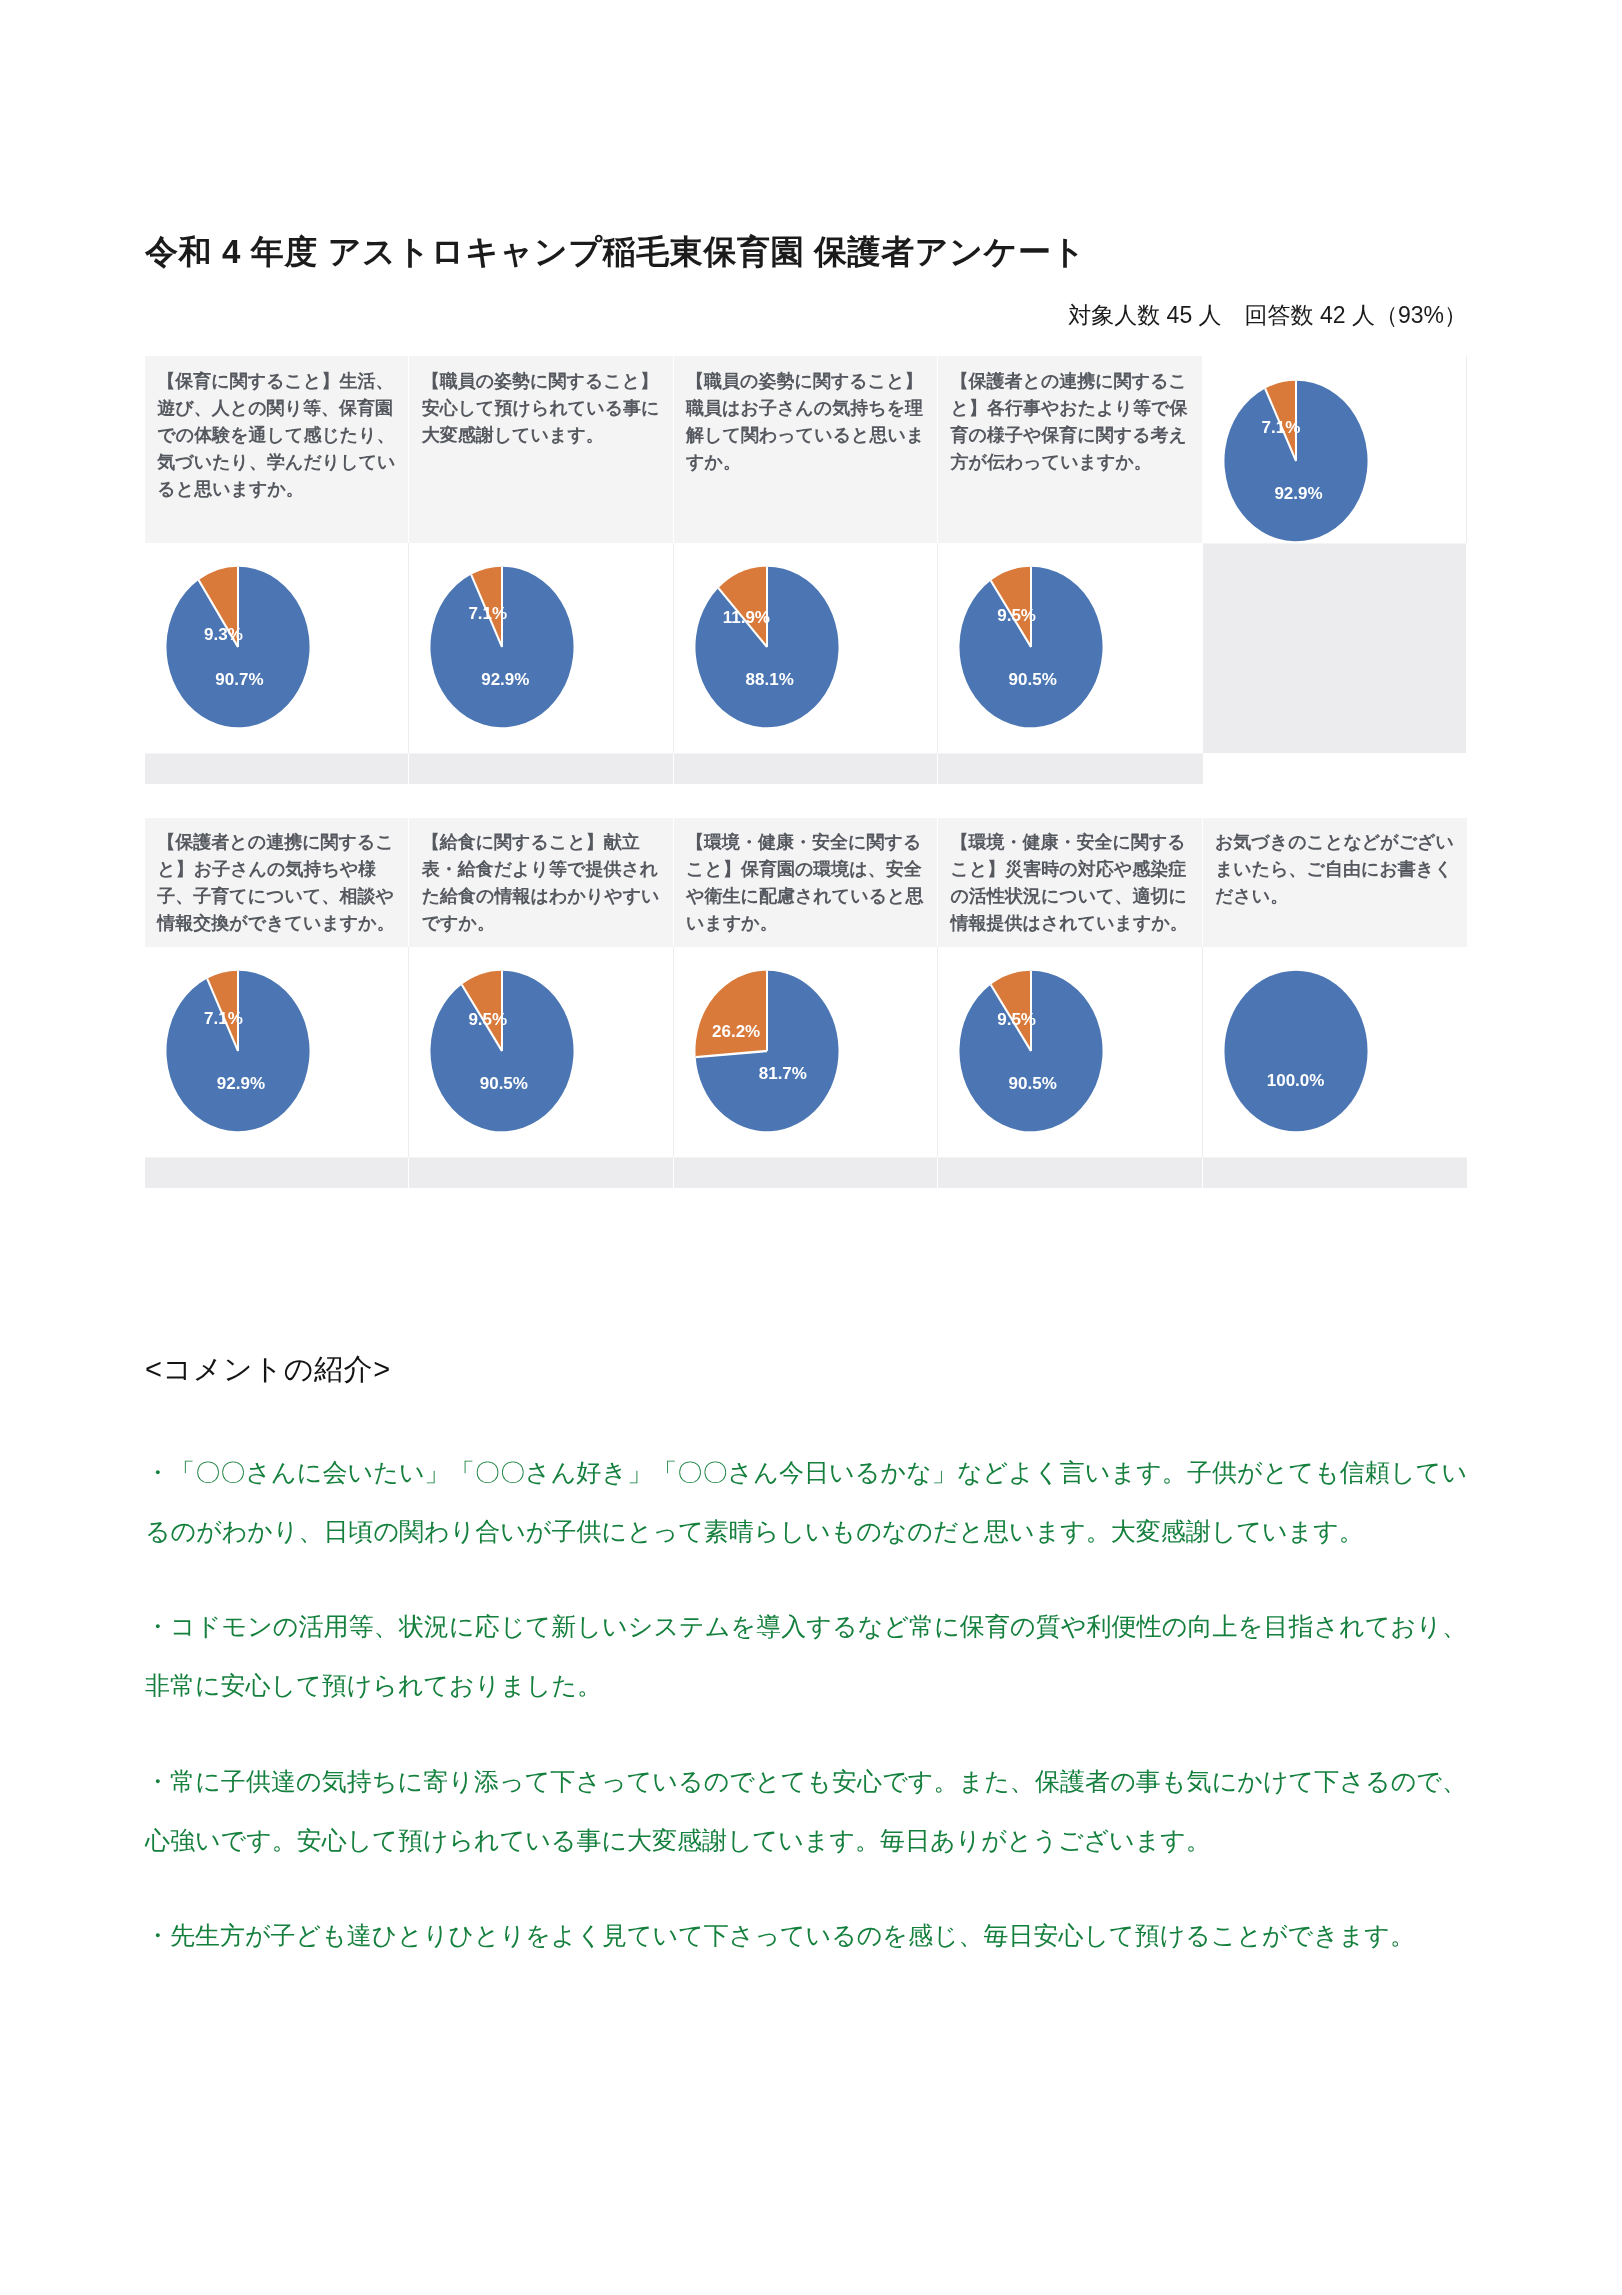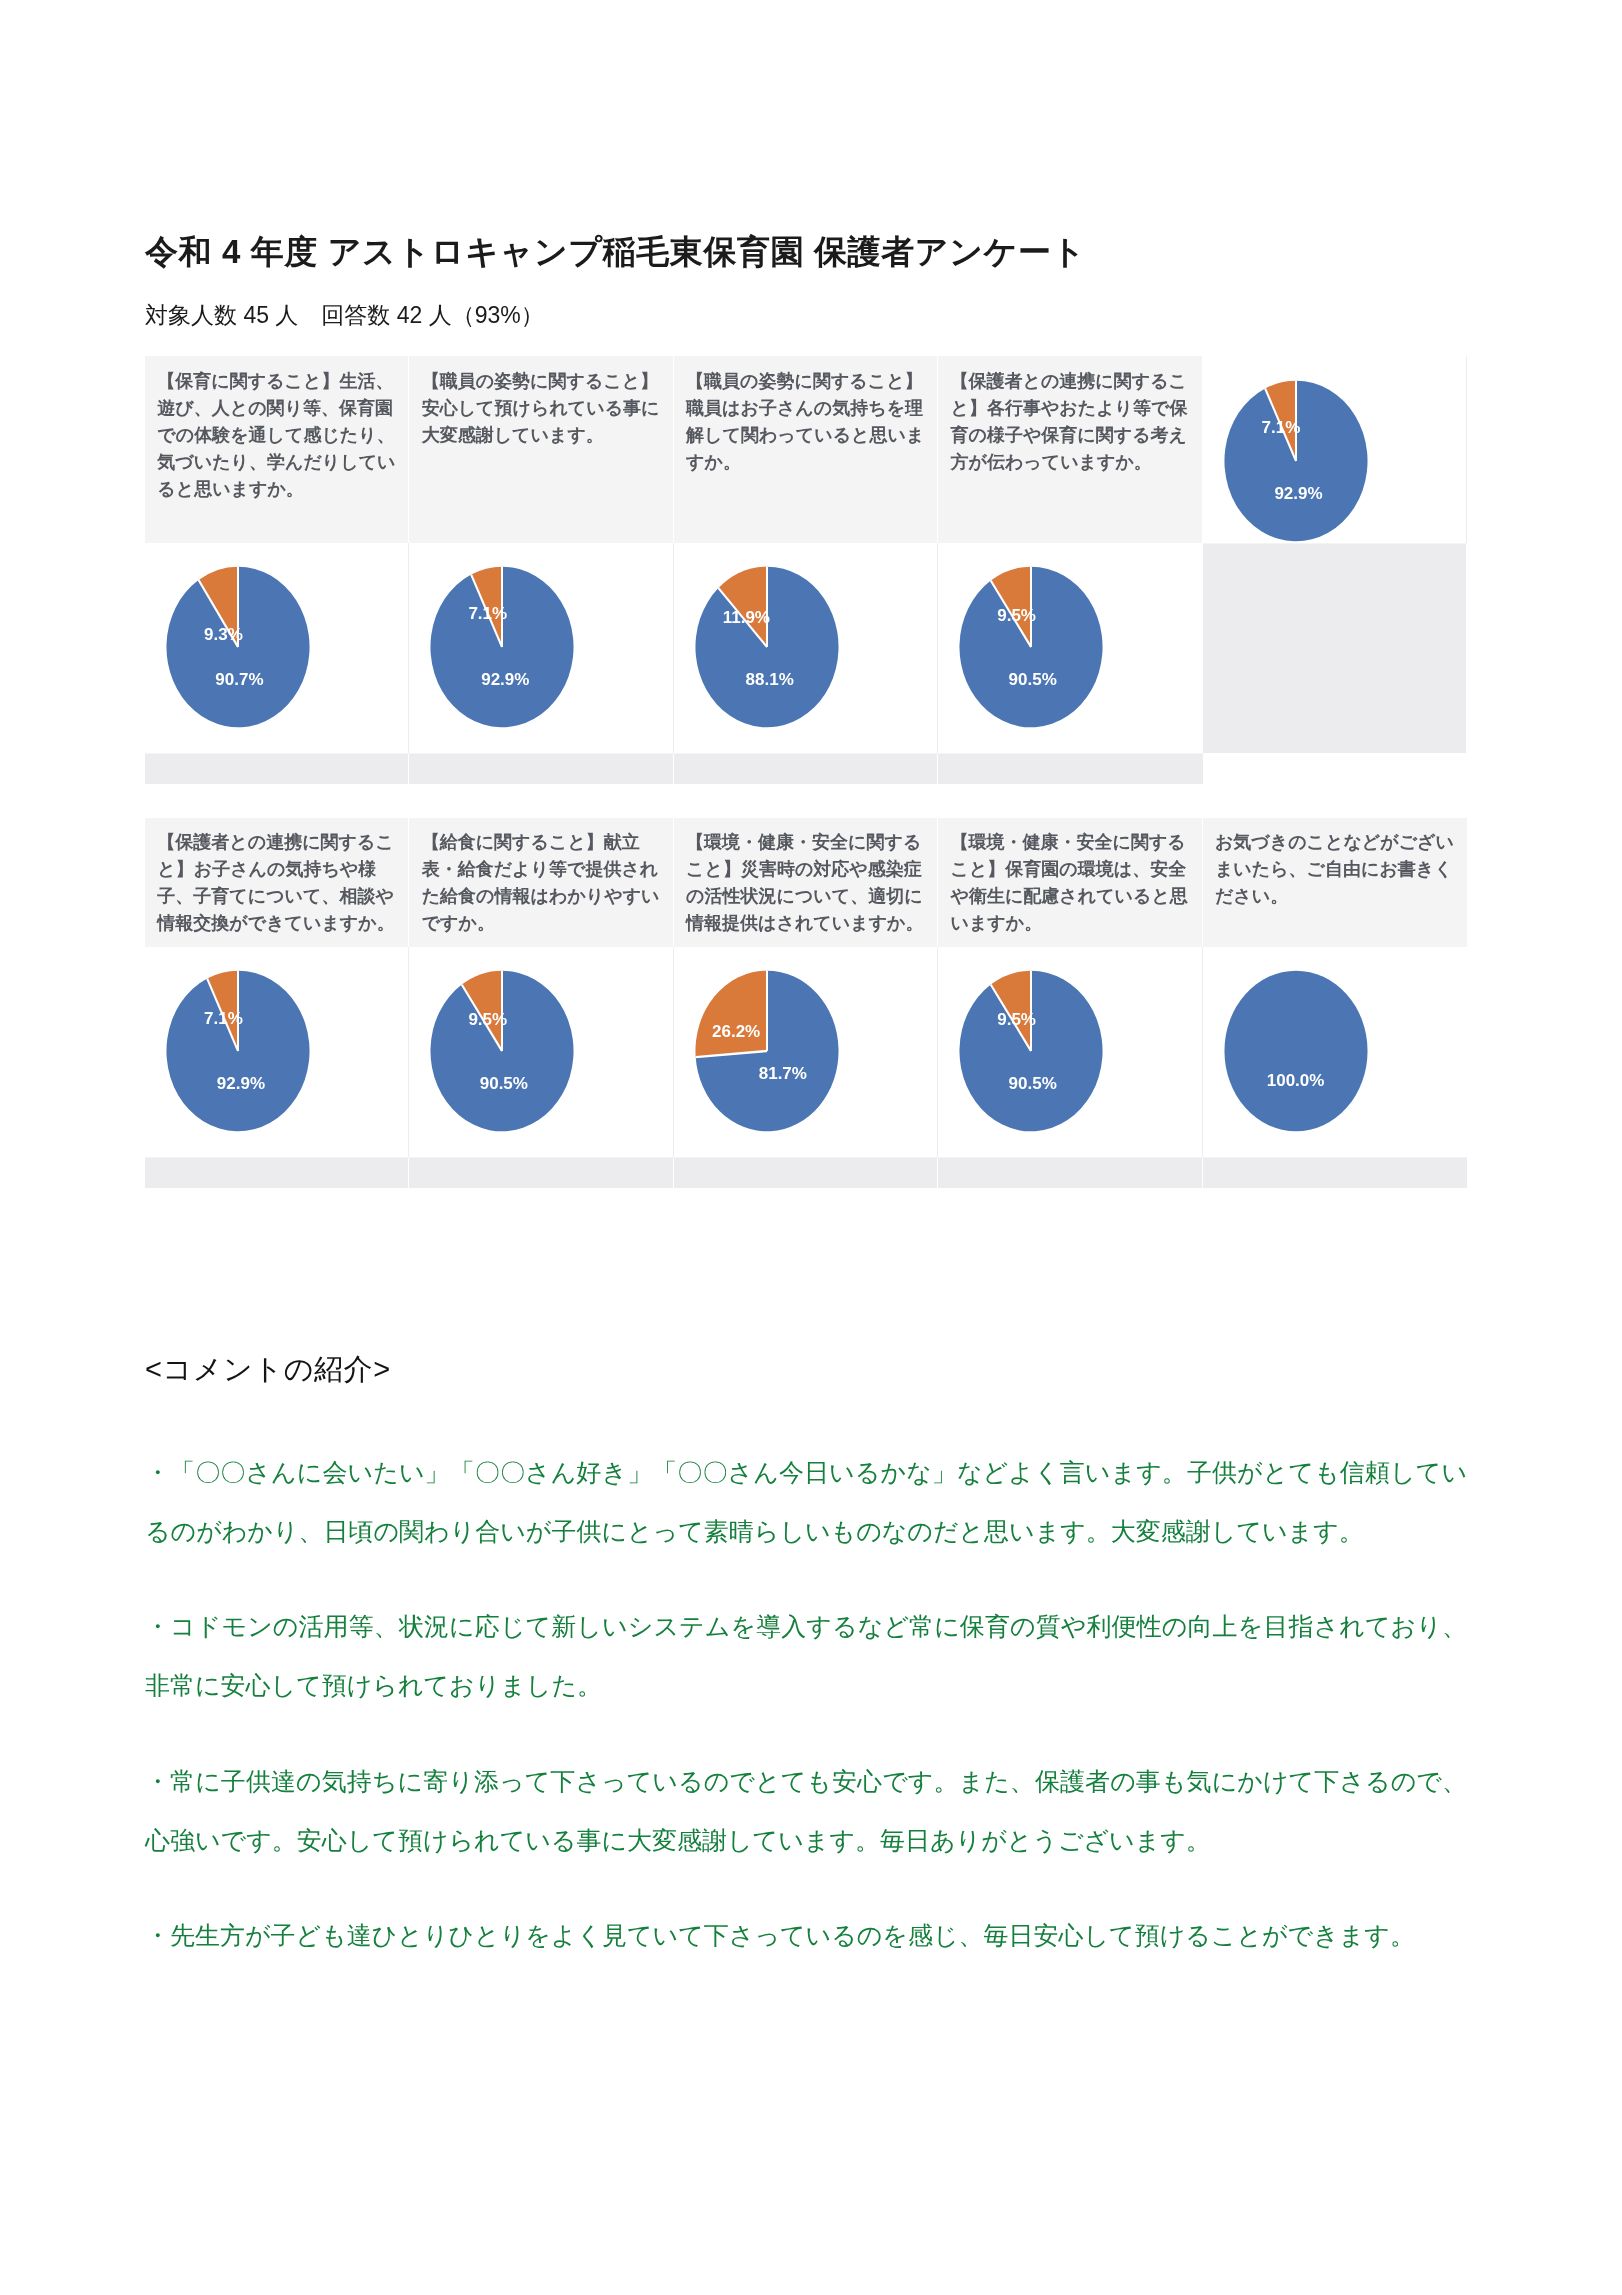--- a/index.html
+++ b/index.html
@@ -9,21 +9,21 @@
     color:#1a1a1a;
   }
   .page{ width:1623px; min-height:2295px; position:relative; }
   .content{ width:1322px; margin:0 auto 0 145px; }
 
   .doc-title{
     padding-top:209px; font-size:33px; font-weight:600; line-height:1.25;
     color:#1b1b1b; letter-spacing:0.6px;
   }
   .doc-subtitle{
-    margin-top:28px; font-size:23px; font-weight:400; color:#1b1b1b;
+    margin-top:28px; font-size:23px; font-weight:400; color:#1b1b1b;text-align:right;
   }
 
   .survey-grid{ margin-top:25px; }
   .survey-row{
     display:grid;
     grid-template-columns:repeat(5,1fr);
     grid-template-rows:auto 210px 31px;
     width:1322px;
   }
   .survey-row + .survey-row{ margin-top:34px; }
@@ -157,22 +157,22 @@
         <div class="foot-cell"></div>
         <div class="foot-cell"></div>
         <div class="foot-cell"></div>
         <div class="foot-cell"></div>
         <div class="foot-cell last"></div>
       </div>
 
       <div class="survey-row">
         <div class="q-cell">【保護者との連携に関すること】お子さんの気持ちや様子、子育てについて、相談や情報交換ができていますか。</div>
         <div class="q-cell">【給食に関すること】献立表・給食だより等で提供された給食の情報はわかりやすいですか。</div>
+        <div class="q-cell">【環境・健康・安全に関すること】保育園の環境は、安全や衛生に配慮されていると思いますか。</div>
         <div class="q-cell">【環境・健康・安全に関すること】災害時の対応や感染症の活性状況について、適切に情報提供はされていますか。</div>
-        <div class="q-cell">【環境・健康・安全に関すること】保育園の環境は、安全や衛生に配慮されていると思いますか。</div>
         <div class="q-cell">お気づきのことなどがございまいたら、ご自由にお書きください。</div>
 
         <div class="chart-cell">
             <div class="pie-mount">
               <svg viewBox="0 0 100 100" preserveAspectRatio="none">
                 <path d="M50,50 L50,1 A49,49 0 1 1 28.85865376163305,5.7954359909580475 Z" fill="#4b76b3"></path>
                 <path d="M50,50 L28.85865376163305,5.7954359909580475 A49,49 0 0 1 50.00000000000008,1 Z" fill="#d9793a"></path>
                 <line x1="50" y1="50" x2="50" y2="1" stroke="#ffffff" stroke-width="1.4"></line>
                 <line x1="50" y1="50" x2="28.85865376163305" y2="5.7954359909580475" stroke="#ffffff" stroke-width="1.4"></line>
               </svg>

